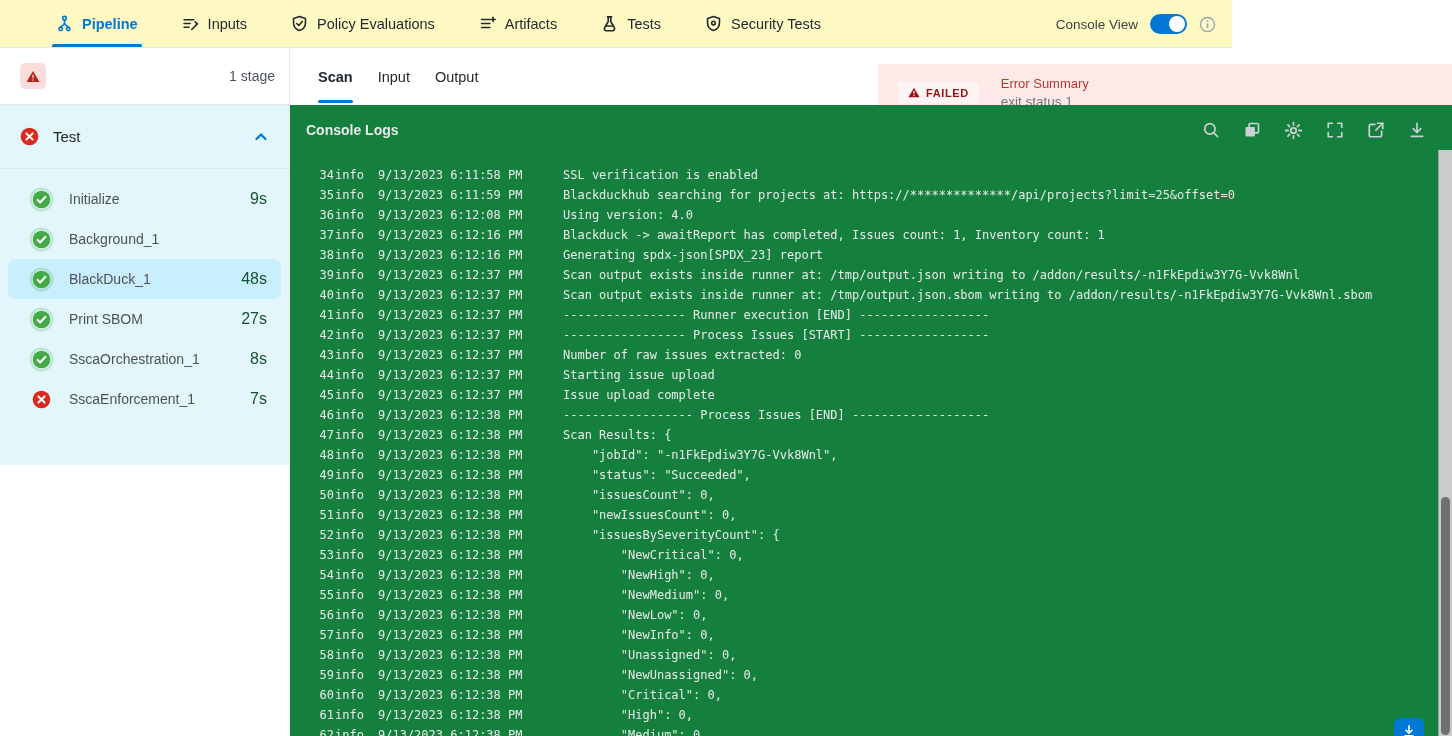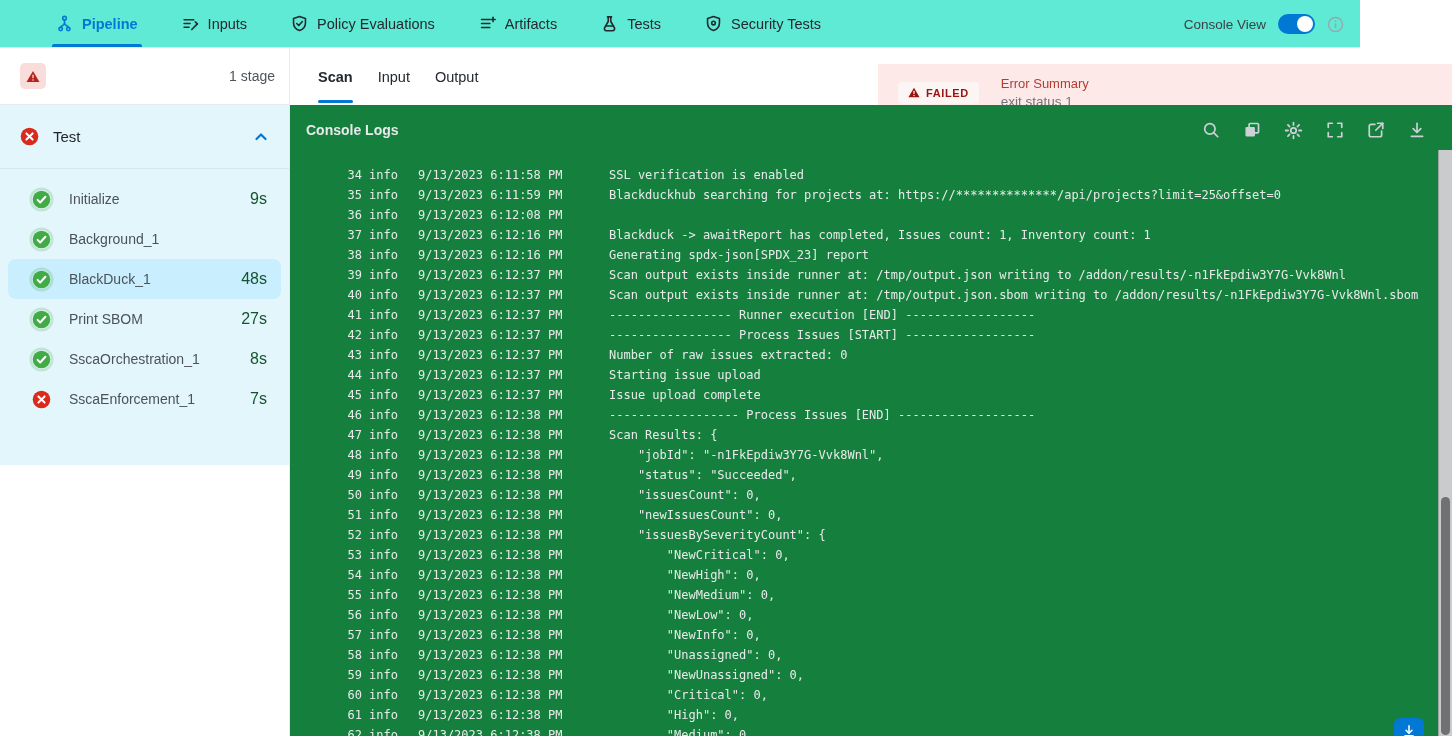--- a/index.html
+++ b/index.html
@@ -1,21 +1,21 @@
 <!DOCTYPE html>
 <html><head>
 <meta charset="utf-8">
 <style>
   * { margin:0; padding:0; box-sizing:border-box; }
   html,body { width:1452px; height:736px; overflow:hidden; background:#fff;
     font-family:"Liberation Sans", sans-serif; }
   .app { position:relative; width:1452px; height:736px; }
 
   
-  .topnav { position:absolute; top:0; left:0; width:1360px; height:48px; background:#5eead4;
+  .topnav { position:absolute; top:0; left:0; width:1232px; height:48px; background:#fef9c3;
     border-bottom:1px solid #e4e8ec; display:flex; align-items:center; z-index:5; }
   .top-tabs { display:flex; align-items:center; height:100%; margin-left:56px; gap:44px; }
   .top-tab { display:flex; align-items:center; gap:9px; height:100%; position:relative;
     color:#23292f; font-size:14.5px; cursor:pointer; }
   .top-tab .icon svg { display:block; }
   .top-tab.active { color:#0278d5; font-weight:bold; }
   .top-tab.active::after { content:""; position:absolute; left:-4px; right:-4px; bottom:0;
     height:3px; border-radius:2px 2px 0 0; background:#0278d5; }
   .console-view { position:absolute; right:16px; top:0; height:48px; display:flex;
     align-items:center; gap:12px; }
@@ -69,21 +69,21 @@
   
   .console { position:absolute; top:57px; left:0; right:0; bottom:0; background:#15803d;
     overflow:hidden; }
   .console-header { height:50px; display:flex; align-items:center; padding:0 26px 0 16px; }
   .console-title { color:#e7e9eb; font-size:14px; font-weight:bold; }
   .console-tools { margin-left:auto; display:flex; align-items:center; gap:23px; }
   .tool { color:#ccd1d5; display:flex; cursor:pointer; }
   .log-area { position:absolute; top:50px; left:0; right:18px; bottom:0; overflow:hidden;
     padding:10px 0 0 28px; font-family:"DejaVu Sans Mono", monospace; font-size:12px;
     line-height:20px; color:#e8eaea; }
-  .log-row { display:flex; gap:7px; white-space:pre;margin-left:28px; }
+  .log-row { display:flex; gap:1px; white-space:pre; }
   .log-ln { width:16px; text-align:right; flex:none; }
   .log-lvl { width:42px; flex:none; }
   .log-time { width:184px; flex:none; }
   .log-msg { flex:1; }
   .scrollbar { position:absolute; top:45px; bottom:0; right:0; width:14px; background:#c9cbcc;
     border-left:1px solid #9fa1a2; }
   .thumb { position:absolute; left:2px; right:2px; top:347px; height:238px; background:#6f7173;
     border-radius:6px; }
   .scroll-bottom { position:absolute; right:28px; bottom:-8px; width:30px; height:26px;
     background:#0278d5; border:none; border-radius:6px; display:flex; align-items:center;
@@ -371,20 +371,21 @@
     <span class="log-ln">35</span>
     <span class="log-lvl">info</span>
     <span class="log-time">9/13/2023 6:11:59 PM</span>
     <span class="log-msg">Blackduckhub searching for projects at: https://**************/api/projects?limit=25&amp;offset=0</span>
   </div>
 
   <div class="log-row">
     <span class="log-ln">36</span>
     <span class="log-lvl">info</span>
     <span class="log-time">9/13/2023 6:12:08 PM</span>
+    <span class="log-msg">Using version: 4.0</span>
   </div>
 
   <div class="log-row">
     <span class="log-ln">37</span>
     <span class="log-lvl">info</span>
     <span class="log-time">9/13/2023 6:12:16 PM</span>
     <span class="log-msg">Blackduck -&gt; awaitReport has completed, Issues count: 1, Inventory count: 1</span>
   </div>
 
   <div class="log-row">

